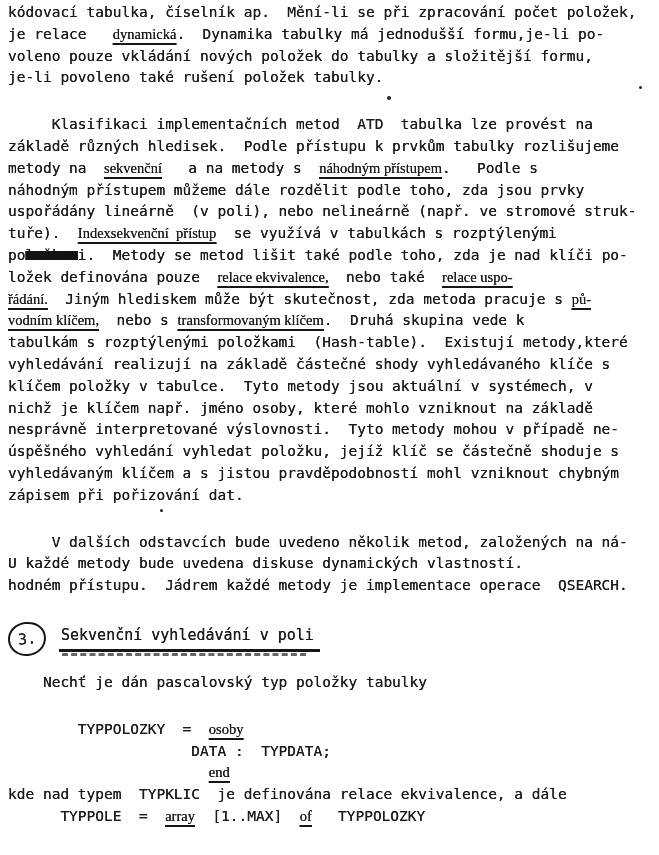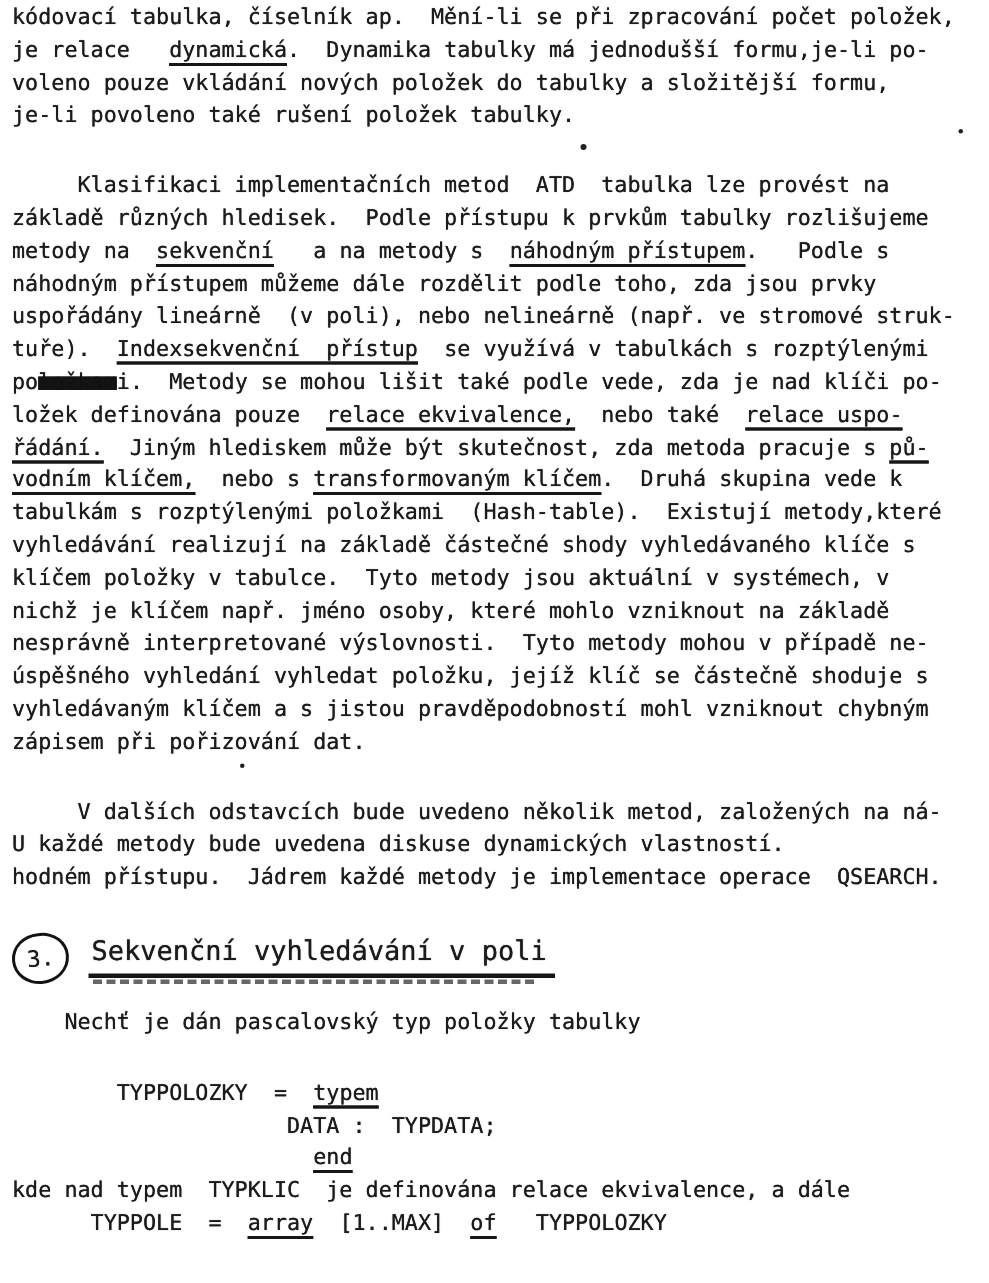--- a/index.html
+++ b/index.html
@@ -25,20 +25,21 @@
     font-size: 14.5px;
     line-height: 21.8px;
     text-shadow: 0 0 0.5px rgba(10,10,10,0.9);
   }
   
   .u {
     text-decoration: underline;
     text-decoration-thickness: 2px;
     text-underline-offset: 3.5px;
     text-decoration-color: #161616;
+    font-family: Liberation Serif, serif;
   }
   
   .x {
     text-decoration: line-through;
     text-decoration-thickness: 0.62em;
     text-decoration-color: rgba(18,18,18,0.88);
   }
   .heading {
     display: flex;
     align-items: flex-start;
@@ -54,21 +55,21 @@
     padding: 1px 4px 2px 4px;
     border: 2.5px solid #141414;
     border-radius: 50% 48% 52% 50%;
     transform: rotate(-5deg);
     font-size: 15px;
     text-shadow: 0 0 0.5px rgba(10,10,10,0.9);
   }
   .h-underline {
     display: inline-block;
     position: relative;
-    font-size: 18px;
+    font-size: 15px;
     line-height: 22px;
     padding: 2px 6px 3px 2px;
     border-bottom: 3px solid #161616;
     text-shadow: 0 0 0.6px rgba(10,10,10,0.95);
   }
   .h-underline::after {
     content: "";
     position: absolute;
     left: 3px;
     right: 14px;
@@ -91,21 +92,21 @@
       <div class="line"><span>voleno pouze vkládání nových položek do tabulky a složitější formu,</span></div>
       <div class="line"><span>je-li povoleno také rušení položek tabulky.</span></div>
     </div>
     <div class="block">
       <div class="line"><span>     Klasifikaci implementačních metod  ATD  tabulka lze provést na</span></div>
       <div class="line"><span>základě různých hledisek.  Podle přístupu k prvkům tabulky rozlišujeme</span></div>
       <div class="line"><span>metody na  </span><span class="u">sekvenční</span><span>   a na metody s  </span><span class="u">náhodným přístupem</span><span>.   Podle s</span></div>
       <div class="line"><span>náhodným přístupem můžeme dále rozdělit podle toho, zda jsou prvky</span></div>
       <div class="line"><span>uspořádány lineárně  (v poli), nebo nelineárně (např. ve stromové struk-</span></div>
       <div class="line"><span>tuře).  </span><span class="u">Indexsekvenční  přístup</span><span>  se využívá v tabulkách s rozptýlenými</span></div>
-      <div class="line"><span>po</span><span class="x">ložkam</span><span>i.  Metody se mohou lišit také podle vede, zda je nad klíči po-</span></div>
+      <div class="line"><span>po</span><span class="x">ložkam</span><span>i.  Metody se metod lišit také podle toho, zda je nad klíči po-</span></div>
       <div class="line"><span>ložek definována pouze  </span><span class="u">relace ekvivalence,</span><span>  nebo také  </span><span class="u">relace uspo-</span></div>
       <div class="line"><span class="u">řádání.</span><span>  Jiným hlediskem může být skutečnost, zda metoda pracuje s </span><span class="u">pů-</span></div>
       <div class="line"><span class="u">vodním klíčem,</span><span>  nebo s </span><span class="u">transformovaným klíčem</span><span>.  Druhá skupina vede k</span></div>
       <div class="line"><span>tabulkám s rozptýlenými položkami  (Hash-table).  Existují metody,které</span></div>
       <div class="line"><span>vyhledávání realizují na základě částečné shody vyhledávaného klíče s</span></div>
       <div class="line"><span>klíčem položky v tabulce.  Tyto metody jsou aktuální v systémech, v</span></div>
       <div class="line"><span>nichž je klíčem např. jméno osoby, které mohlo vzniknout na základě</span></div>
       <div class="line"><span>nesprávně interpretované výslovnosti.  Tyto metody mohou v případě ne-</span></div>
       <div class="line"><span>úspěšného vyhledání vyhledat položku, jejíž klíč se částečně shoduje s</span></div>
       <div class="line"><span>vyhledávaným klíčem a s jistou pravděpodobností mohl vzniknout chybným</span></div>
@@ -117,21 +118,21 @@
       <div class="line"><span>hodném přístupu.  Jádrem každé metody je implementace operace  QSEARCH.</span></div>
     </div>
     <div class="heading">
       <span class="circled-number">3.</span>
       <span class="h-underline">Sekvenční  vyhledávání  v  poli</span>
     </div>
     <div class="block">
       <div class="line"><span>    Nechť je dán pascalovský typ položky tabulky</span></div>
     </div>
     <div class="block">
-      <div class="line"><span>        TYPPOLOZKY  =  </span><span class="u">typem</span></div>
+      <div class="line"><span>        TYPPOLOZKY  =  </span><span class="u">osoby</span></div>
       <div class="line"><span>                     DATA :  TYPDATA;</span></div>
       <div class="line"><span>                       </span><span class="u">end</span></div>
       <div class="line"><span>kde nad typem  TYPKLIC  je definována relace ekvivalence, a dále</span></div>
       <div class="line"><span>      TYPPOLE  =  </span><span class="u">array</span><span>  [1..MAX]  </span><span class="u">of</span><span>   TYPPOLOZKY</span></div>
     </div>
   </div>
 
 <div class="speck" style="left:387px; top:96px; width:4px; height:4px;"></div>
 <div class="speck" style="left:639px; top:86px; width:3px; height:3px;"></div>
 <div class="speck" style="left:160px; top:509px; width:3px; height:3px;"></div>

